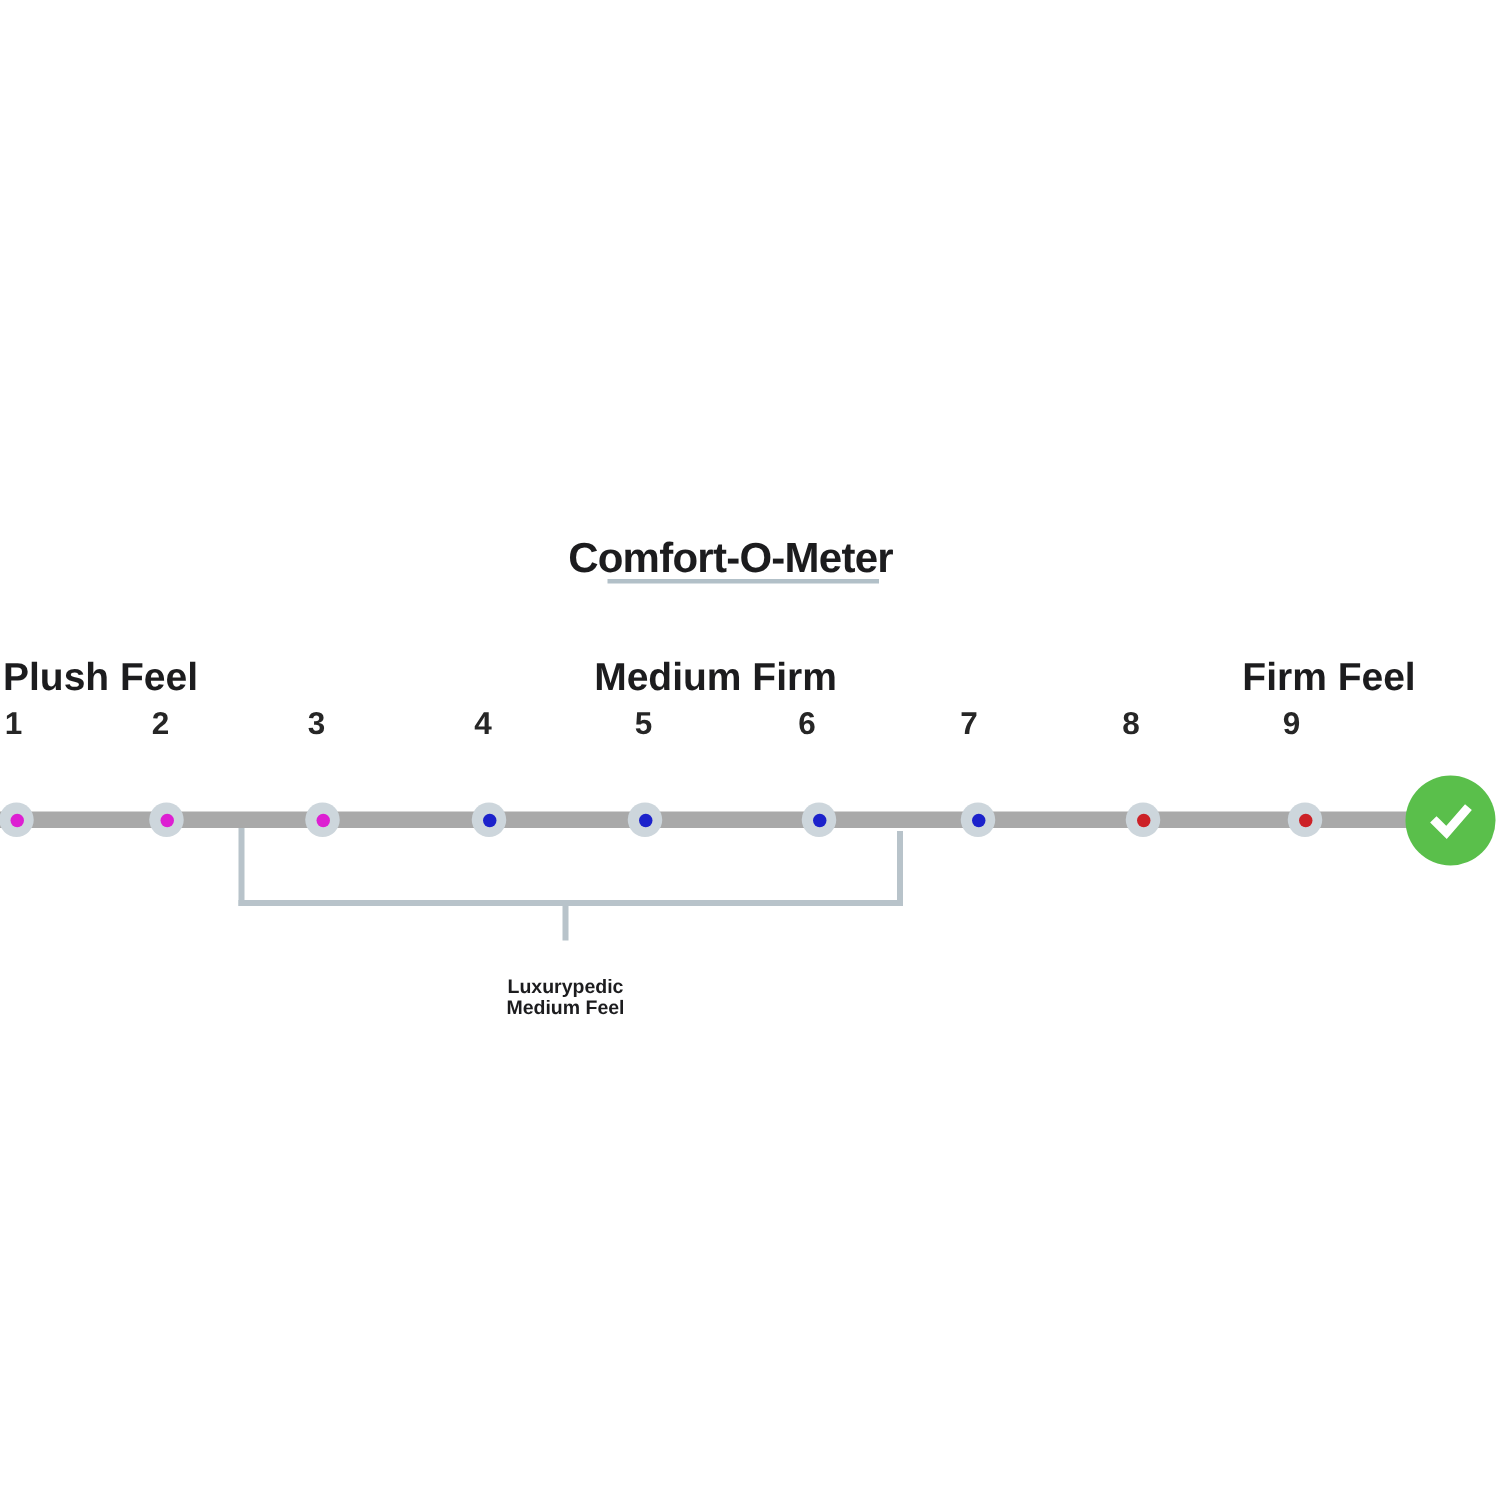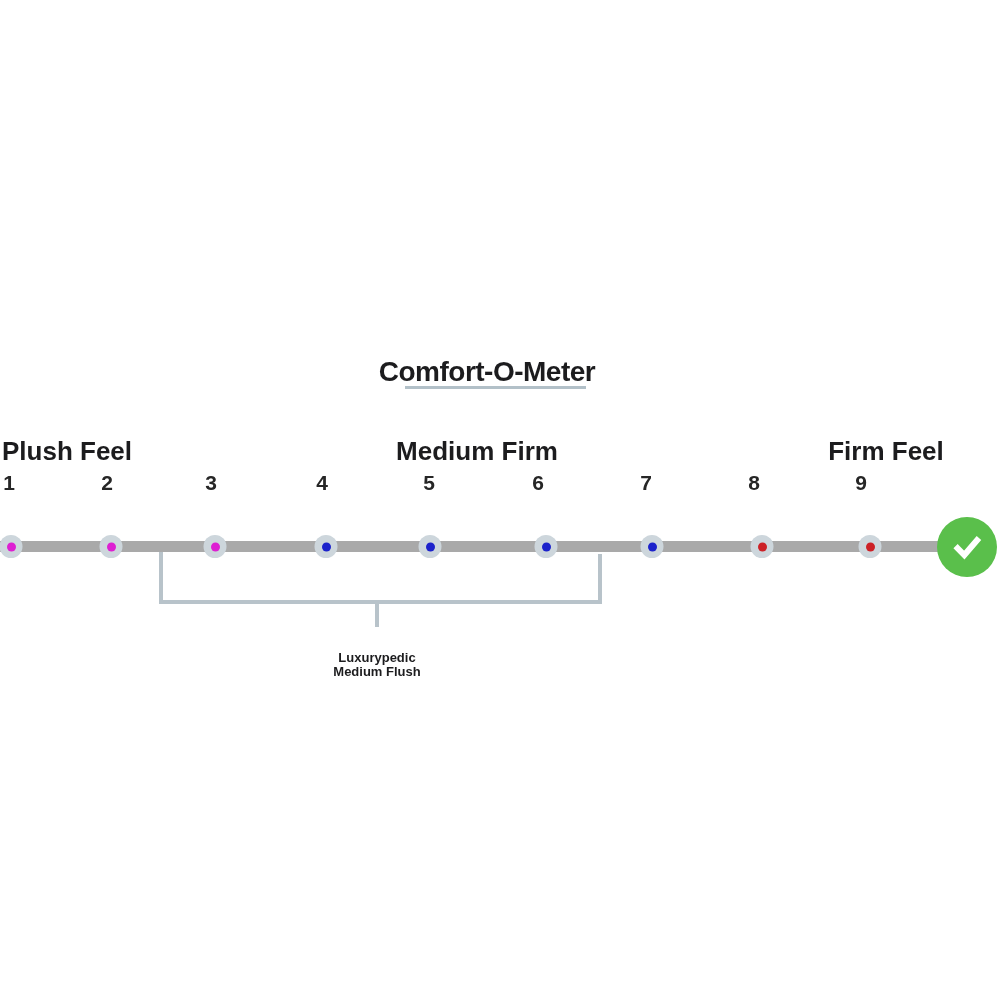--- a/index.html
+++ b/index.html
@@ -167,16 +167,16 @@
     </svg>
   </div>
 
   <div class="bracket-line bracket-left"></div>
   <div class="bracket-line bracket-bottom"></div>
   <div class="bracket-line bracket-right"></div>
   <div class="bracket-line bracket-stem"></div>
 
   <div class="annotation">
     <div>Luxurypedic</div>
-    <div>Medium Flush</div>
+    <div>Medium Feel</div>
   </div>
 
 </div>
 
 </body></html>

